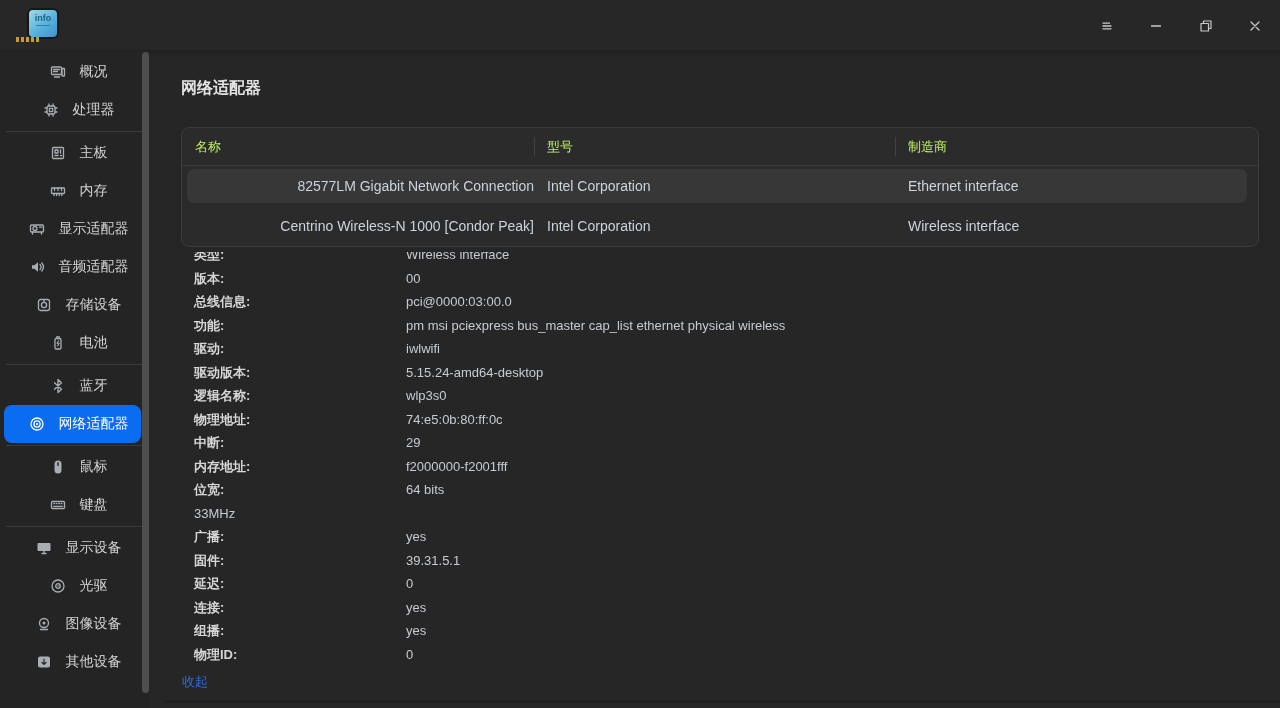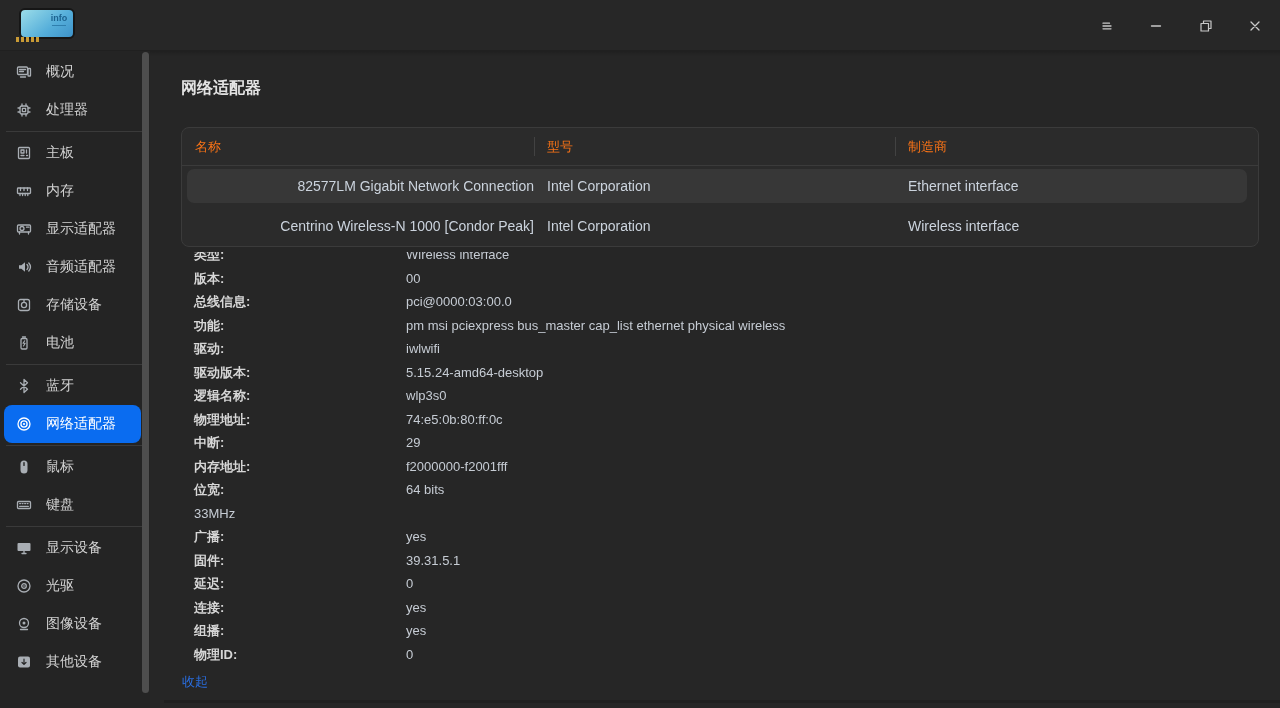--- a/index.html
+++ b/index.html
@@ -1,48 +1,48 @@
 <!DOCTYPE html>
 <html><head>
 <meta charset="utf-8">
 <style>
   html,body{margin:0;padding:0;background:#111;}
   .window{position:relative;width:1280px;height:708px;background:#262626;overflow:hidden;
     font-family:"Liberation Sans","DejaVu Sans",sans-serif;--accent:#0a6cf0;--link:#2a6ee0;}
   
   .titlebar{position:absolute;left:0;top:0;width:1280px;height:50px;background:#272727;border-bottom:1px solid #202020;z-index:5;}
   .app-icon{position:absolute;left:11px;top:8px;width:32px;height:35px;}
-  .chip-body{position:absolute;left:8px;top:0;width:28px;height:27px;border-radius:6px;
-    background:linear-gradient(140deg,#9bdde9,#55aeda 60%,#3e93c9);border:2px solid #161616;padding-left:24px;}
+  .chip-body{position:absolute;left:16px;top:0;width:28px;height:27px;border-radius:6px;
+    background:linear-gradient(140deg,#9bdde9,#55aeda 60%,#3e93c9);border:2px solid #161616;}
   .chip-text{color:#1c628f;font-weight:bold;font-size:9px;text-align:center;margin-top:3px;line-height:10px;}
   .chip-lines{width:14px;height:1px;background:#2f7fae;margin:2px auto 0;}
   .chip-pins{position:absolute;left:5px;top:29px;display:flex;gap:2px;}
   .chip-pins span{width:3px;height:5px;background:#c99b35;display:block;}
   .win-btn{position:absolute;top:13px;width:26px;height:26px;display:flex;align-items:center;justify-content:center;color:#c9c9c9;cursor:default;}
   .win-btn svg{stroke:#c9c9c9;}
   
   .sidebar{position:absolute;left:0;top:50px;width:150px;bottom:0;background:#242424;z-index:2;}
   .side-list{padding-top:3px;}
   .sideitem{height:38px;margin:0 9px 0 4px;border-radius:8px;display:flex;align-items:center;padding-left:12px;
-    color:#d2d2d2;--icon:#a9aeb4;--bg-cut:#242424;cursor:default;}
+    color:#d2d2d2;--icon:#a9aeb4;--bg-cut:#242424;cursor:default;justify-content:center;}
   .sideitem .sicon{width:16px;height:16px;flex:none;color:var(--icon);}
   .sideitem .slabel{margin-left:14px;font-size:14px;white-space:nowrap;}
   .sideitem.selected{background:var(--accent);color:#fff;--icon:#fff;--bg-cut:var(--accent);}
   .side-divider{height:1px;background:#3a3a3a;margin:2px 6px;}
   .sidebar-scrollbar{position:absolute;right:1px;top:2px;bottom:15px;width:7px;border-radius:4px;background:#4e4e4e;}
   
   .content{position:absolute;left:150px;top:50px;right:0;bottom:0;background:#262626;}
   .content::before{content:'';position:absolute;left:0;top:0;right:0;height:6px;
     background:linear-gradient(to bottom,rgba(0,0,0,.22),rgba(0,0,0,0));pointer-events:none;}
   .page-title{position:absolute;left:31px;top:28px;font-size:16px;font-weight:bold;color:#e3e3e3;}
   
   .card{position:absolute;left:31px;top:77px;right:21px;height:118px;background:#2b2b2b;
     border:1px solid #3b3b3b;border-radius:8px;overflow:hidden;}
   .thead{display:flex;height:37px;align-items:center;border-bottom:1px solid #3b3b3b;}
-  .th{position:relative;padding-left:13px;font-size:13px;color:#f97316;box-sizing:border-box;height:100%;display:flex;align-items:center;}
+  .th{position:relative;padding-left:13px;font-size:13px;color:#bef264;box-sizing:border-box;height:100%;display:flex;align-items:center;}
   .th:nth-child(1){width:352px;}.th:nth-child(2){width:361px;}.th:nth-child(3){flex:1;}
   .th + .th::before{content:'';position:absolute;left:0;top:9px;height:19px;width:1px;background:#424242;}
   .trow{position:relative;height:40px;display:flex;align-items:center;}
   .trow.hl::before{content:'';position:absolute;left:5px;right:11px;top:3px;bottom:3px;background:#373737;border-radius:7px;}
   .td{position:relative;padding-left:13px;font-size:14px;color:#cbd3dd;box-sizing:border-box;white-space:nowrap;overflow:hidden;}
   .td:nth-child(1){width:352px;text-align:right;}.td:nth-child(2){width:361px;}.td:nth-child(3){flex:1;}
   
   .details-viewport{position:absolute;left:31px;right:21px;top:202px;bottom:10px;overflow:hidden;}
   .details-list{margin-top:-9px;}
   .drow{display:flex;line-height:23.5px;padding-left:13px;}

